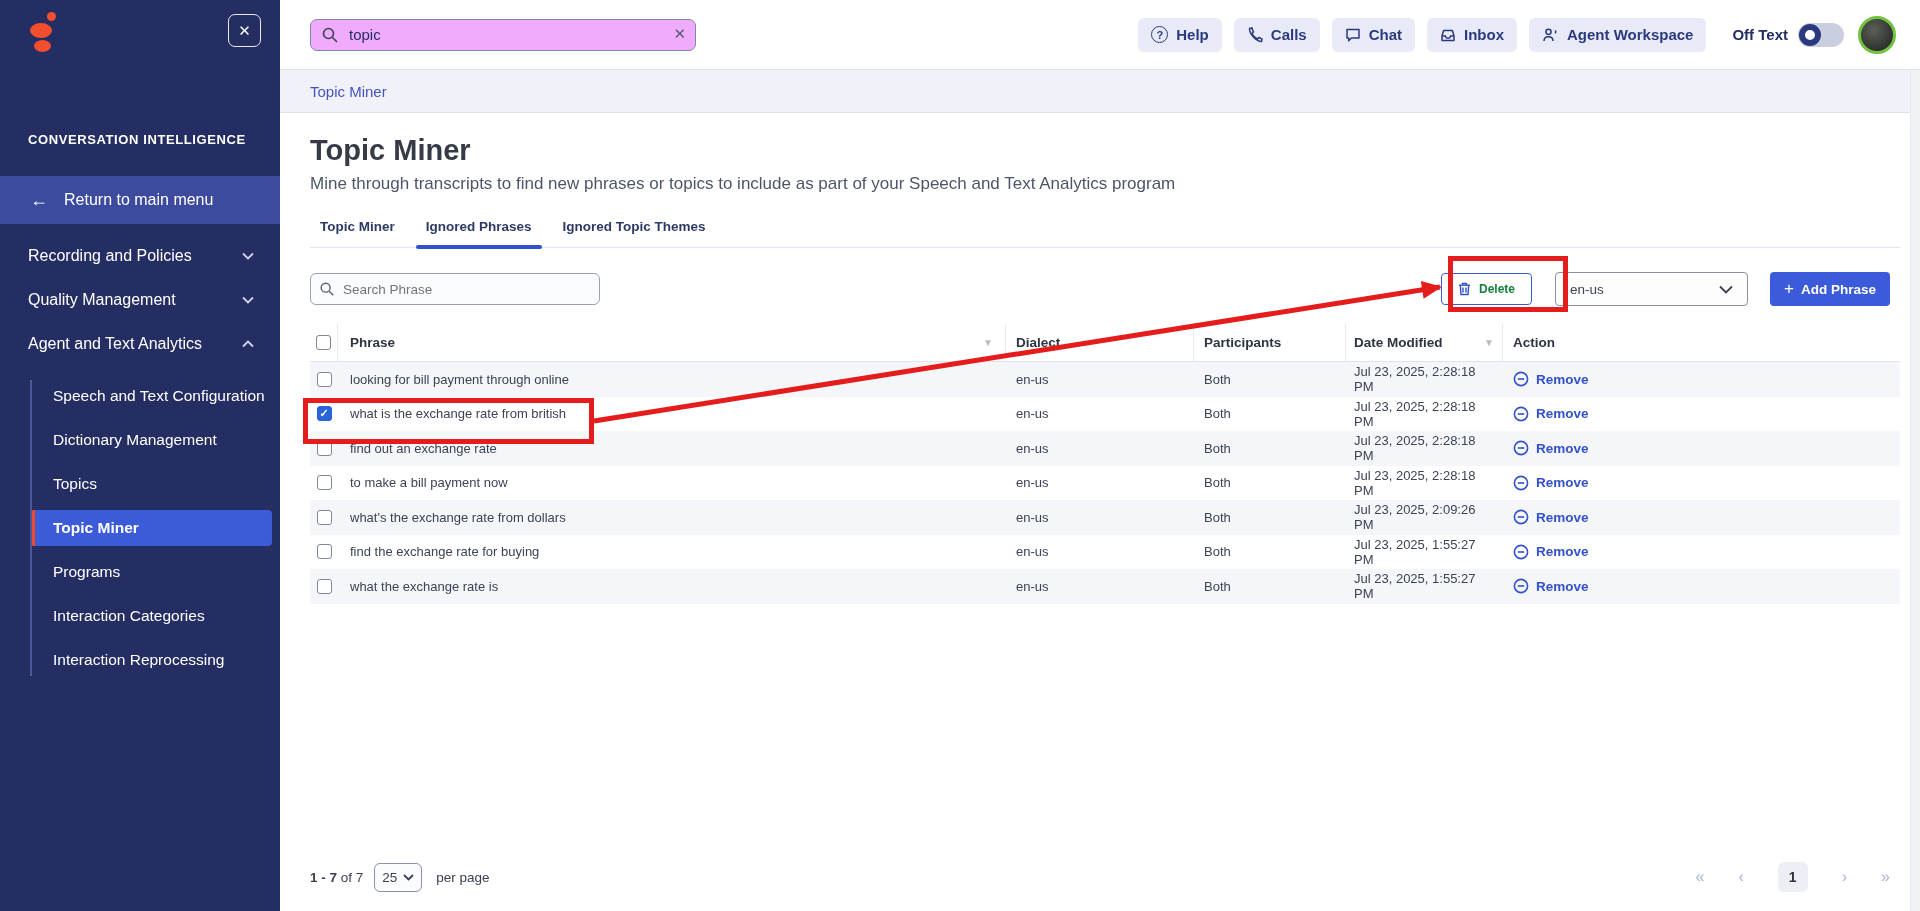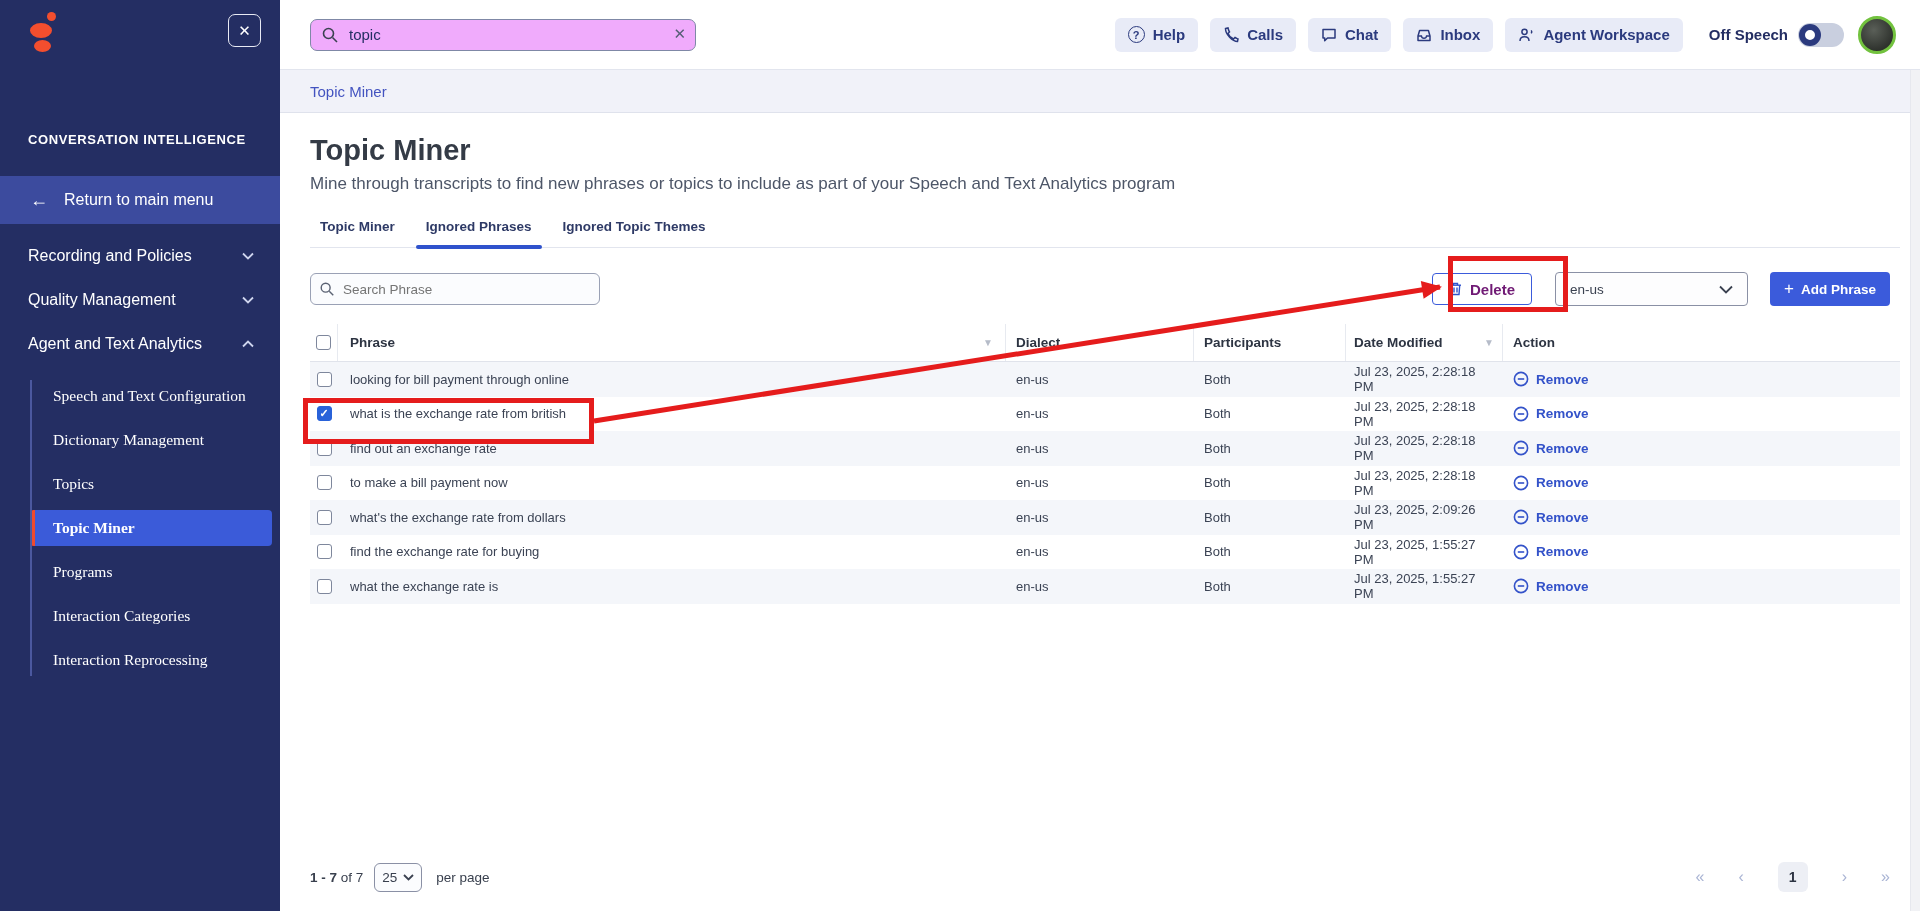--- a/index.html
+++ b/index.html
@@ -11,21 +11,21 @@
   .sb-logo { position:absolute; left:30px; top:12px; width:26px; height:40px; }
   .sb-logo .d1 { position:absolute; right:0; top:0; width:9px; height:9px; border-radius:50%; background:#f34e2e; }
   .sb-logo .d2 { position:absolute; left:0; top:11px; width:22px; height:15px; border-radius:50%; background:#f34e2e; }
   .sb-logo .d3 { position:absolute; left:4px; top:28px; width:17px; height:12px; border-radius:50%; background:#f34e2e; }
   .sb-close { position:absolute; right:19px; top:14px; width:33px; height:33px; border:1.5px solid #e8eaf4; border-radius:7px; display:flex; align-items:center; justify-content:center; font-size:15px; color:#fff; cursor:pointer; }
   .sb-brand { position:absolute; left:28px; top:132px; font-size:13px; font-weight:700; letter-spacing:.6px; color:#fff; }
   .sb-return { position:absolute; left:0; right:0; top:176px; height:48px; background:#3c4b9e; display:flex; align-items:center; padding-left:30px; font-size:16px; cursor:pointer; }
   .sb-return .arr { font-size:18px; margin-right:16px; }
   .sb-sections { position:absolute; left:0; right:0; top:234px; }
   .sb-section { height:44px; display:flex; align-items:center; justify-content:space-between; padding:0 26px 0 28px; font-size:16px; cursor:pointer; }
-  .sb-sub { position:absolute; left:0; right:0; top:374px;font-family:Liberation Serif, serif; }
+  .sb-sub { position:absolute; left:0; right:0; top:374px; }
   .sb-subline { position:absolute; left:30px; top:6px; bottom:6px; width:2px; background:#4b589f; }
   .sb-subitem { height:44px; display:flex; align-items:center; padding-left:53px; font-size:15.5px; cursor:pointer; }
   .sb-subitem.selected { padding-left:0; }
   .sb-subitem.selected .pill { margin-left:30px; margin-right:8px; flex:1; height:36px; background:#3b5bd9; border-left:5px solid #f04a2d; border-radius:4px; display:flex; align-items:center; padding-left:18px; font-weight:700; }
   .chev { stroke:#cfd5ee; stroke-width:1.8; fill:none; }
 
   
   .main { flex:1; display:flex; flex-direction:column; position:relative; background:#fff; }
   .scrollstrip { position:absolute; right:0; top:70px; bottom:0; width:10px; background:#f1f2f5; border-left:1px solid #e6e8ee; z-index:5; }
 
@@ -53,21 +53,21 @@
 
   .tabs { display:flex; margin-top:25px; border-bottom:1px solid #e2e5ee; }
   .tab { padding:0 10px 13px 10px; margin-right:11px; font-size:13.5px; font-weight:700; color:#2e3a66; cursor:pointer; position:relative; }
   .tab.active { color:#2e3a66; }
   .tab.active::after { content:""; position:absolute; left:0; right:0; bottom:-2px; height:4px; background:#2f52cc; border-radius:2px; }
 
   .toolbar { display:flex; align-items:center; margin-top:24px; padding-right:10px; }
   .phrasewrap { position:relative; width:290px; height:32px; }
   .phrasewrap input { width:100%; height:100%; border:1px solid #9aa1b5; border-radius:6px; padding:0 10px 0 32px; font-size:13.5px; color:#3a4150; background:#fbfcfe; font-family:"Liberation Sans", sans-serif; }
   .phrasewrap .sicon { position:absolute; left:9px; top:8px; }
-  .btn-delete { margin-left:auto; display:flex; align-items:center; gap:8px; height:32px; padding:0 16px; background:#fff; border:1px solid #3b5bdb; border-radius:4px; color:#701a75; font-size:15px; font-weight:700; cursor:pointer; }
+  .btn-delete { margin-left:auto; display:flex; align-items:center; gap:8px; height:32px; padding:0 16px; background:#fff; border:1px solid #3b5bdb; border-radius:4px; color:#15803d; font-size:12px; font-weight:700; cursor:pointer; }
   .sel-dialect { margin-left:23px; width:193px; height:34px; border:1px solid #8a90a5; border-radius:4px; display:flex; align-items:center; justify-content:space-between; padding:0 14px; font-size:13.5px; color:#3a4150; background:#fdfdfe; cursor:pointer; }
   .btn-add { margin-left:22px; display:flex; align-items:center; gap:7px; height:34px; padding:0 14px; background:#3b5bdb; border:none; border-radius:4px; color:#fff; font-size:13.5px; font-weight:700; cursor:pointer; }
   .btn-add .plus { font-size:17px; font-weight:400; }
 
   
   .tbl { margin-top:18px; }
   .trow { display:flex; align-items:center; height:34.5px; font-size:13px; color:#3b4354; }
   .thead { height:38px; font-size:13.5px; font-weight:700; color:#2d3442; border-bottom:1px solid #e0e3eb; }
   .thead .cell { height:100%; display:flex; align-items:center; border-right:1px solid #e7eaf0; }
   .thead .cell:last-child { border-right:none; }
@@ -205,21 +205,21 @@
         <div class="tb-btn">
           <svg width="17" height="16" viewBox="0 0 17 16">
               <circle cx="6.5" cy="4.8" r="2.6"></circle>
               <path d="M2 14 c0-2.6 2-4.2 4.5-4.2 s4.5 1.6 4.5 4.2"></path>
               <path d="M13.2 3.4 a2.4 2.4 0 0 1 0 3"></path>
             </svg>
           <span>Agent Workspace</span>
         </div>
       </div>
       <div class="offqueue">
-        <span>Off Speech</span>
+        <span>Off Text</span>
         <div class="toggle">
             <div class="knob"></div>
           </div>
       </div>
       <div class="avatar"></div>
     </div>
 
     <div class="breadcrumb">
       <span>Topic Miner</span>
     </div>

